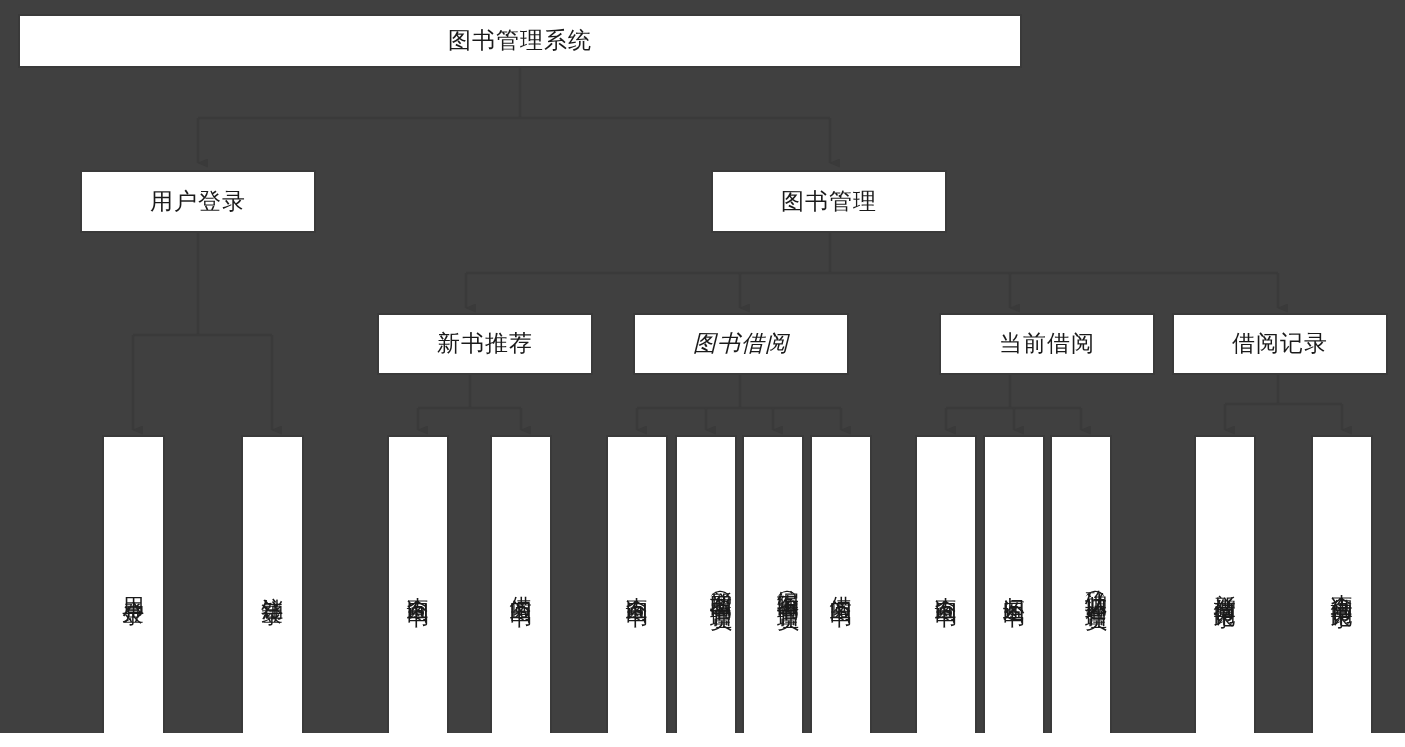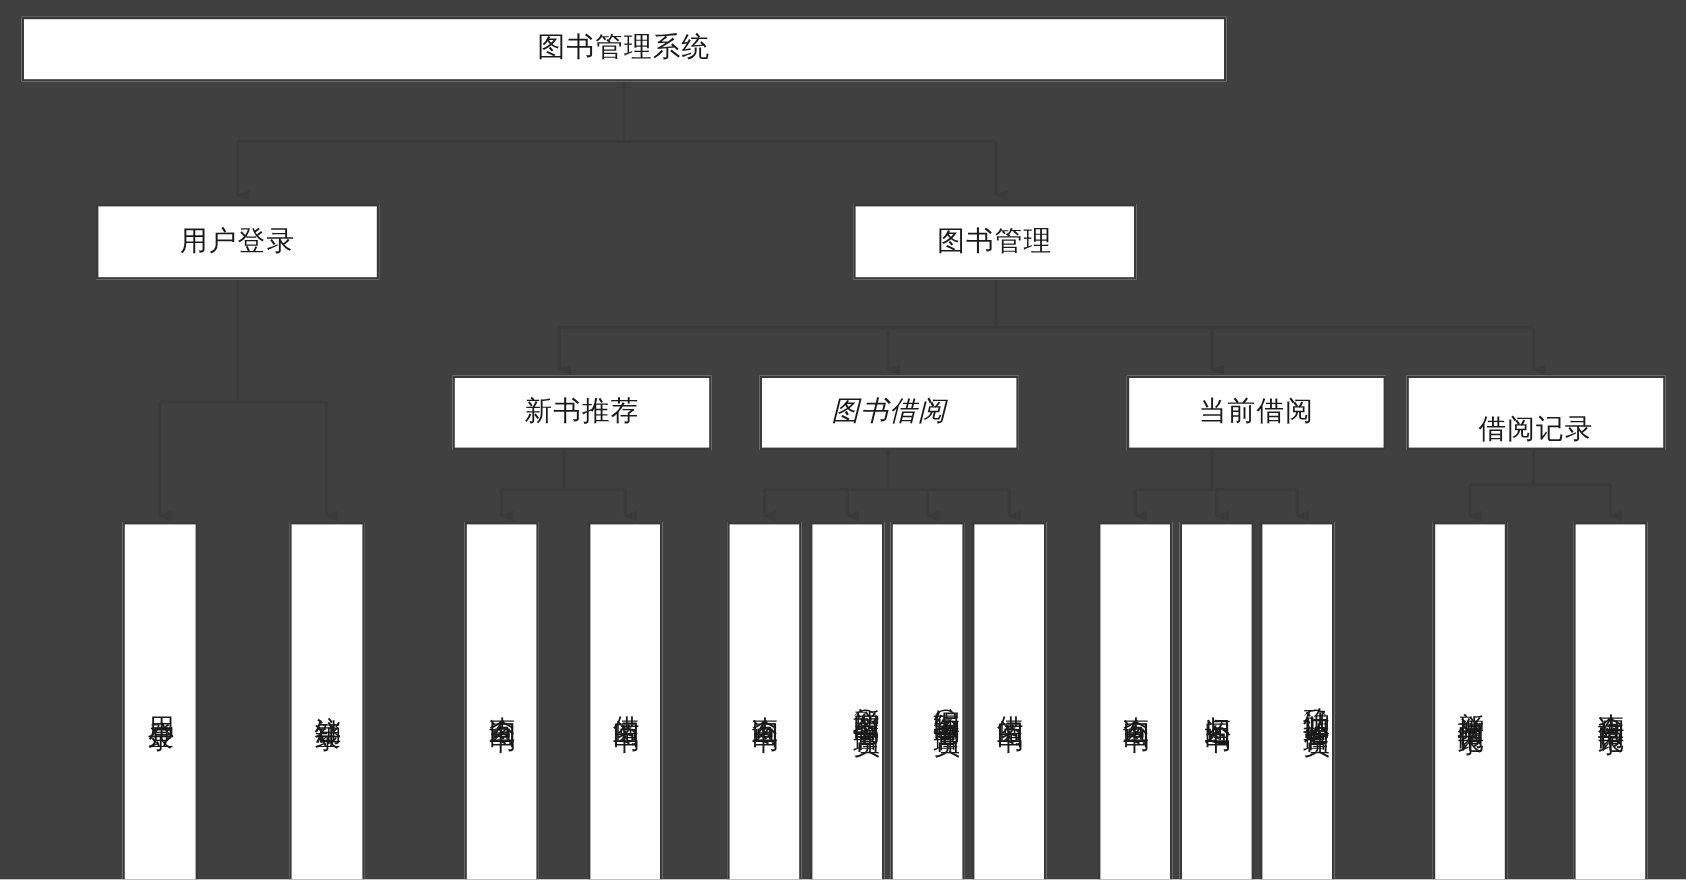--- a/index.html
+++ b/index.html
@@ -142,21 +142,21 @@
 
   <div class="node horizontal" style="left:362px; top:313px; width:216px; height:62px;margin-left:15px;">
     <span class="label">新书推荐</span>
   </div>
   <div class="node horizontal" style="left:633px; top:313px; width:216px; height:62px;font-style:italic;">
     <span class="label">图书借阅</span>
   </div>
   <div class="node horizontal" style="left:939px; top:313px; width:216px; height:62px;">
     <span class="label">当前借阅</span>
   </div>
-  <div class="node horizontal" style="left:1172px; top:313px; width:216px; height:62px;align-items:flex-end;">
+  <div class="node horizontal" style="left:1172px; top:313px; width:216px; height:62px;">
     <span class="label">借阅记录</span>
   </div>
 
   <div class="node vertical mid-aligned" style="left:102px; top:435px; width:63px; height:300px;">
     <span class="label">用户登录</span>
   </div>
   <div class="node vertical mid-aligned" style="left:241px; top:435px; width:63px; height:300px;">
     <span class="label">注销登录</span>
   </div>
 

